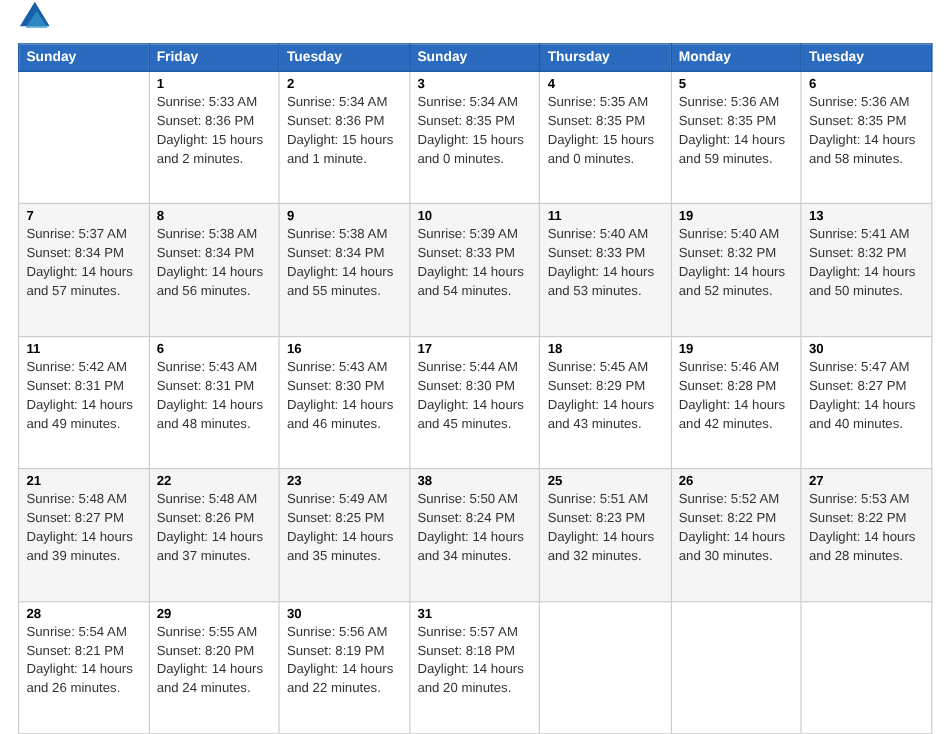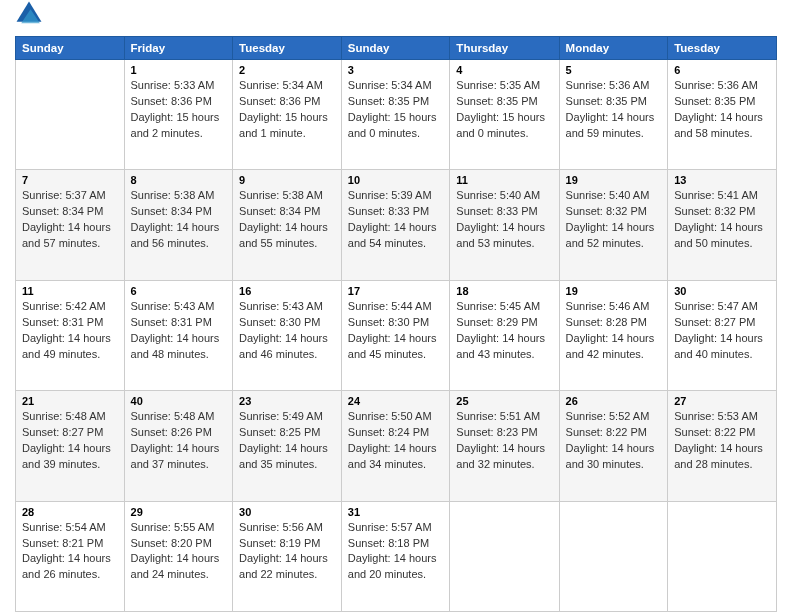--- a/index.html
+++ b/index.html
@@ -213,29 +213,29 @@
             <div class="day-number">30</div>
             <div class="day-info">Sunrise: 5:47 AM<br>Sunset: 8:27 PM<br>Daylight: 14 hours<br>and 40 minutes.</div>
           </td>
         </tr>
         <tr>
           <td>
             <div class="day-number">21</div>
             <div class="day-info">Sunrise: 5:48 AM<br>Sunset: 8:27 PM<br>Daylight: 14 hours<br>and 39 minutes.</div>
           </td>
           <td>
-            <div class="day-number">40</div>
+            <div class="day-number">22</div>
             <div class="day-info">Sunrise: 5:48 AM<br>Sunset: 8:26 PM<br>Daylight: 14 hours<br>and 37 minutes.</div>
           </td>
           <td>
             <div class="day-number">23</div>
             <div class="day-info">Sunrise: 5:49 AM<br>Sunset: 8:25 PM<br>Daylight: 14 hours<br>and 35 minutes.</div>
           </td>
           <td>
-            <div class="day-number">24</div>
+            <div class="day-number">38</div>
             <div class="day-info">Sunrise: 5:50 AM<br>Sunset: 8:24 PM<br>Daylight: 14 hours<br>and 34 minutes.</div>
           </td>
           <td>
             <div class="day-number">25</div>
             <div class="day-info">Sunrise: 5:51 AM<br>Sunset: 8:23 PM<br>Daylight: 14 hours<br>and 32 minutes.</div>
           </td>
           <td>
             <div class="day-number">26</div>
             <div class="day-info">Sunrise: 5:52 AM<br>Sunset: 8:22 PM<br>Daylight: 14 hours<br>and 30 minutes.</div>
           </td>

